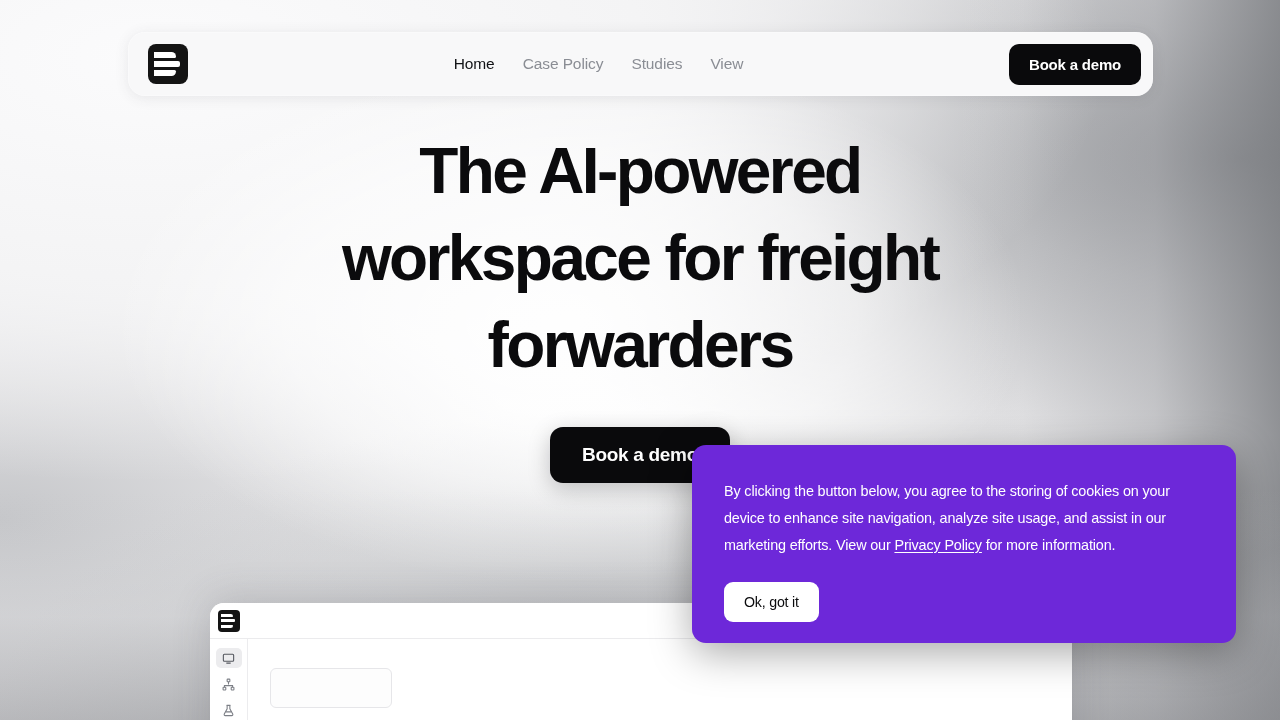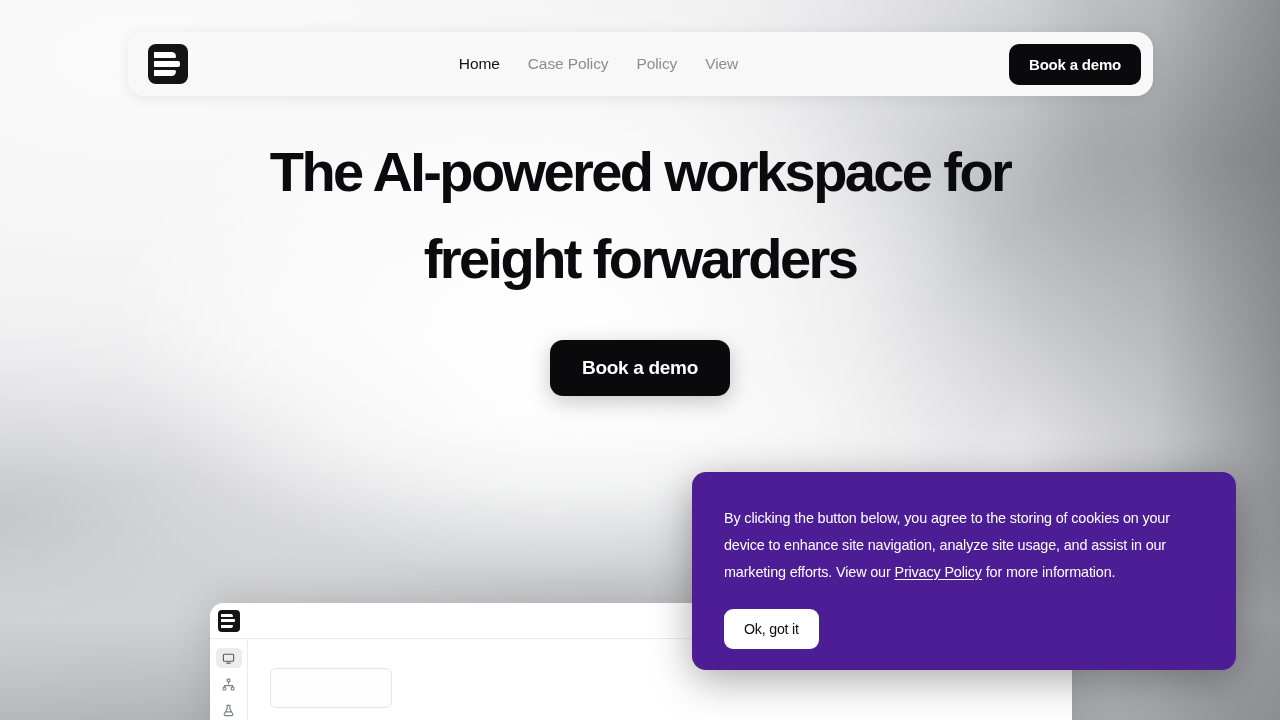--- a/index.html
+++ b/index.html
@@ -114,21 +114,21 @@
   
   #hero {
     position: absolute;
     left: 0;
     right: 0;
     top: 128px;
     text-align: center;
   }
 
   #hero-title {
-    font-size: 56px;
+    font-size: 64px;
     line-height: 87px;
     font-weight: bold;
     letter-spacing: -2.6px;
     color: #0b0b0d;
     max-width: 760px;
     margin: 0 auto;
   }
 
   #hero-sub {
     margin: 36px auto 0;
@@ -229,24 +229,24 @@
     height: 40px;
     border: 1px solid #e6e6e9;
     border-radius: 6px;
     background: #fdfdfd;
   }
 
   
   #cookie-banner {
     position: absolute;
     left: 692px;
-    top: 472px;
+    top: 445px;
     width: 544px;
     height: 198px;
-    background: #4c1d95;
+    background: #6d28d9;
     border-radius: 14px;
     box-shadow: 0 10px 40px rgba(0,0,0,0.34);
     padding: 33px 32px 0 32px;
   }
   #cookie-text {
     color: #ffffff;
     font-size: 14.4px;
     line-height: 27px;
     letter-spacing: -0.15px;
   }
@@ -282,21 +282,21 @@
 
   <a class="brand-mark">
     <i class="b1"></i>
     <i class="b2"></i>
     <i class="b3"></i>
   </a>
 
   <div id="nav-links">
     <span class="nav-link is-active">Home</span>
     <span class="nav-link">Case Policy</span>
-    <span class="nav-link">Policy</span>
+    <span class="nav-link">Studies</span>
     <span class="nav-link">View</span>
   </div>
 
   <button id="nav-cta">Book a demo</button>
 </nav>
 
 <section id="hero">
   <h1 id="hero-title">The AI-powered workspace for freight forwarders</h1>
   <button id="hero-cta">Book a demo</button>
 </section>

